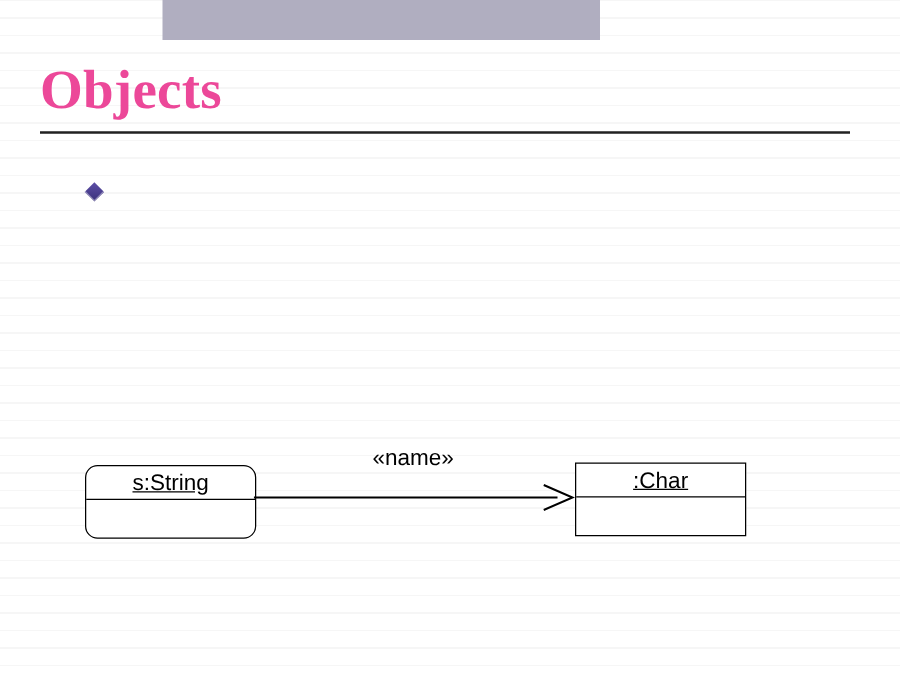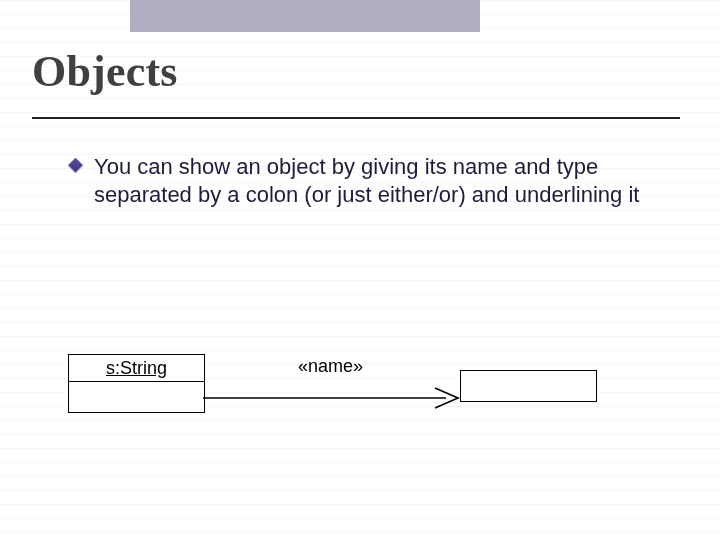--- a/index.html
+++ b/index.html
@@ -38,23 +38,23 @@
   }
   .content {
     position: absolute;
     left: 32px;
     top: 46px;
     right: 40px;
   }
   .title {
     font-family: Georgia, "Times New Roman", serif;
     font-size: 44px;
-    color: #404040;
+    color: #ec4899;
     margin: 0 0 10px 0;
-    padding-bottom: 20px;
+    padding-bottom: 8px;
     border-bottom: 2px solid #222;
     letter-spacing: 0.2px;
   }
   .bullets {
     margin-top: 34px;
     margin-left: 38px;
     font-size: 22px;
     color: #1d1d3b;
     line-height: 1.28;
   }
@@ -111,32 +111,32 @@
 
 <div class="slide gridlines">
   <div class="topbar"></div>
 
   <div class="content">
     <h1 class="title">Objects</h1>
 
     <div class="bullets">
       <div class="bullet">
         <span class="diamond"></span>
-        <span>You can show an object by giving its name and type separated by a colon (or just either/or) and underlining it</span>
       </div>
     </div>
   </div>
 
   <div class="diagram">
-    <div class="uml-object" style="left:0px; top:2px;">
+    <div class="uml-object" style="left:0px; top:20px;border-radius:10px;">
       <div class="obj-name">s:String</div>
       <div class="obj-body"></div>
     </div>
 
     <div class="uml-object" style="left:392px; top:18px;">
+      <div class="obj-name">:Char</div>
       <div class="obj-body"></div>
     </div>
 
     <div class="stereotype" style="left:230px; top:4px;">«name»</div>
 
     <svg style="position:absolute; left:135px; top:30px;" width="260" height="40">
       <line x1="0" y1="16" x2="243" y2="16" stroke="#000" stroke-width="1.6"></line>
       <polyline points="232,6 255,16 232,26" fill="none" stroke="#000" stroke-width="1.6"></polyline>
     </svg>
   </div>

